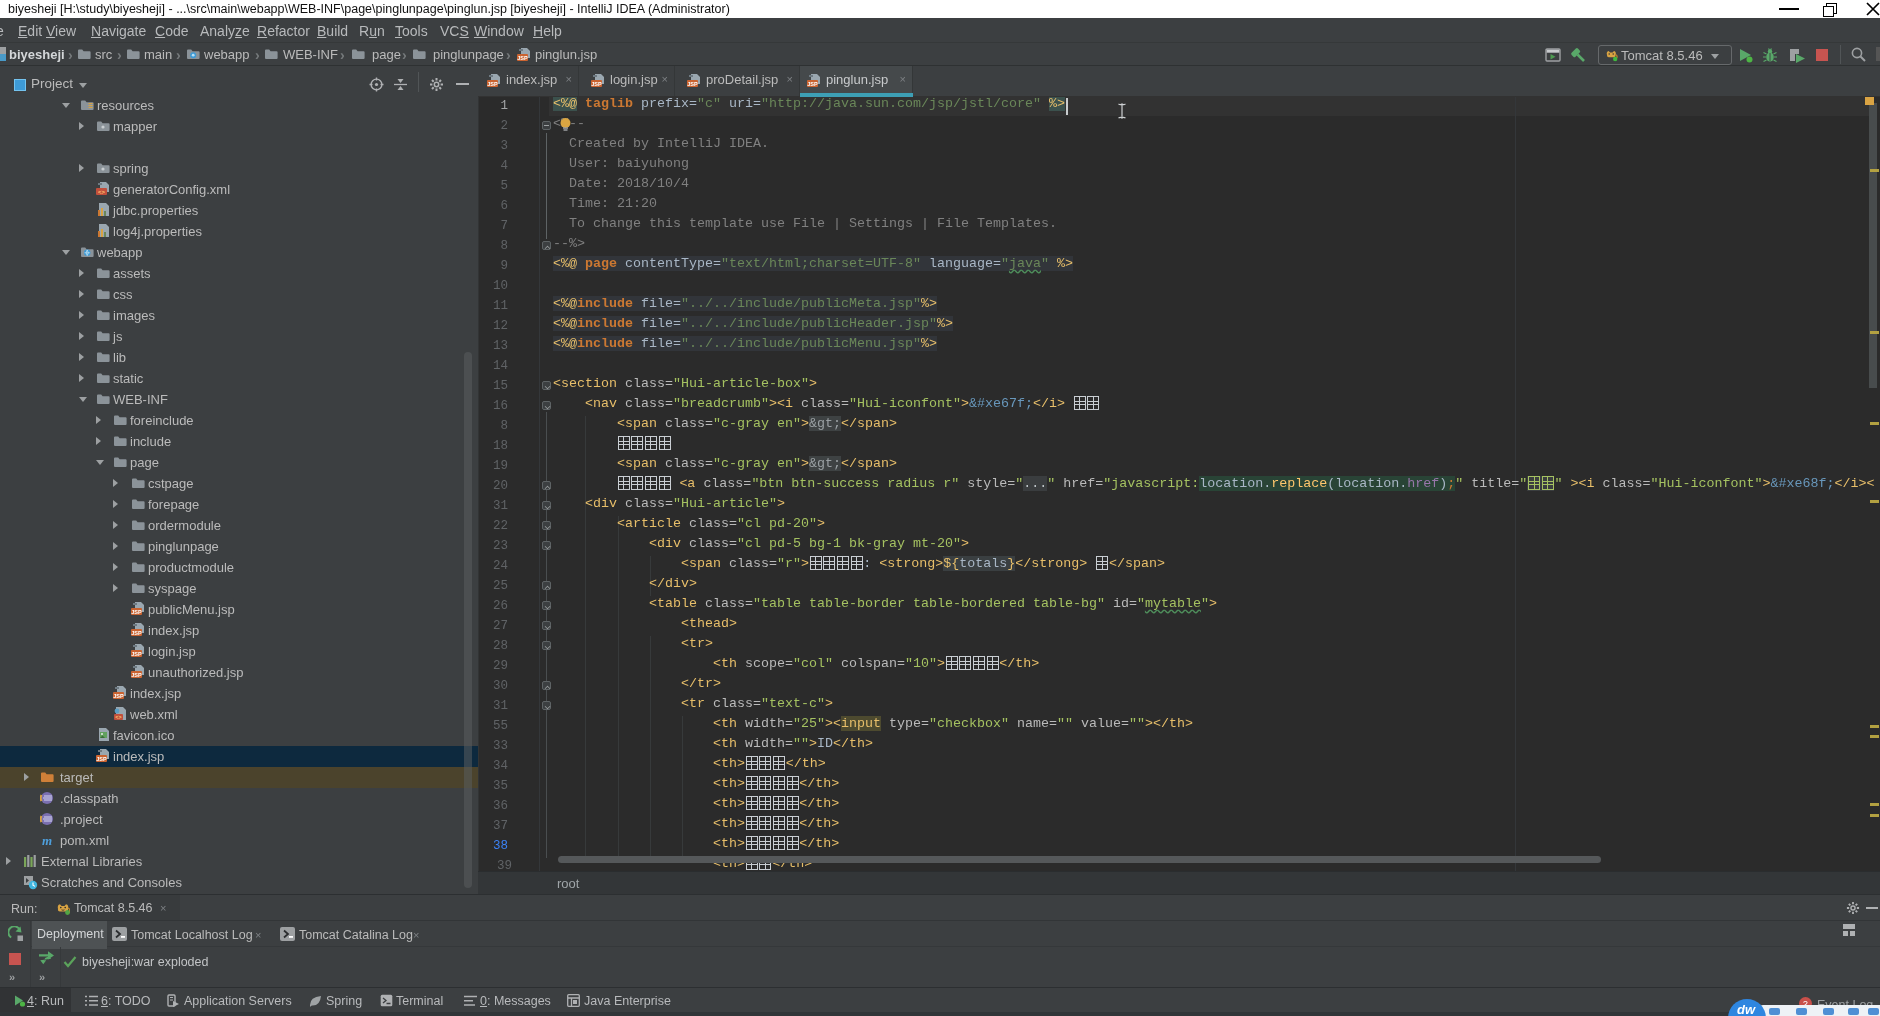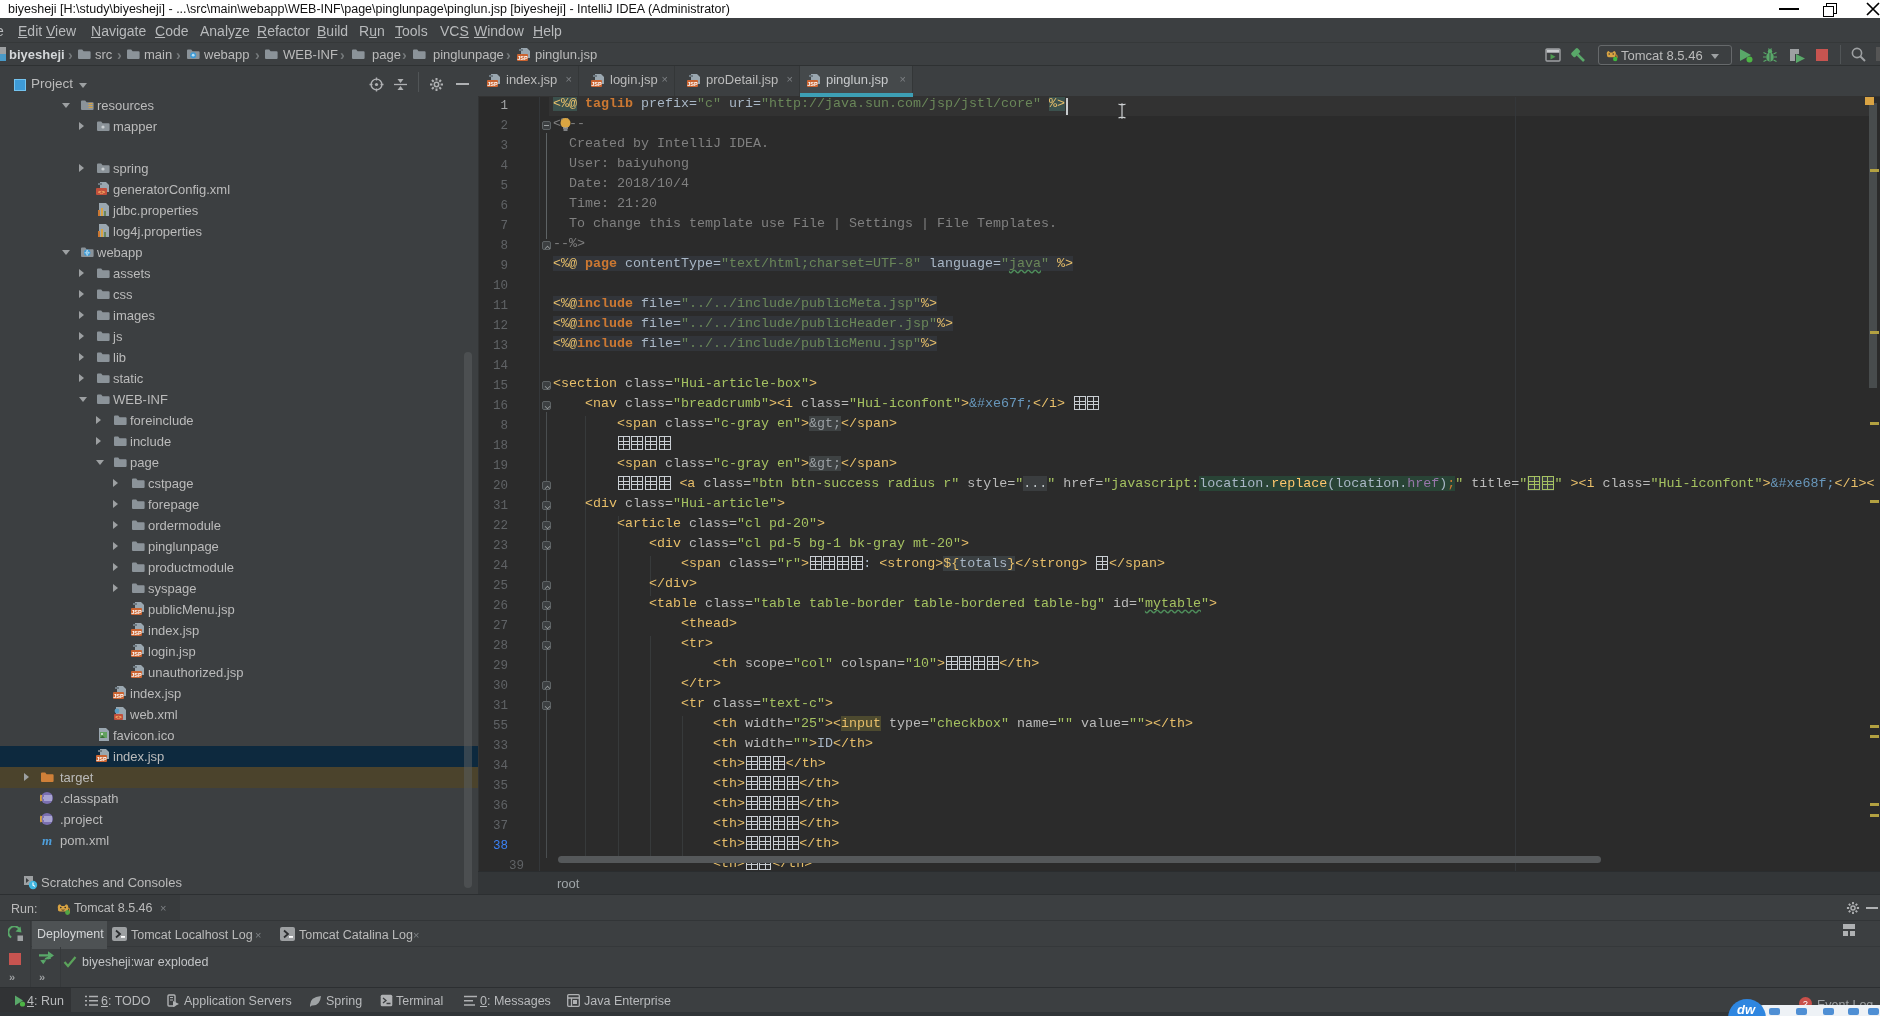--- a/index.html
+++ b/index.html
@@ -576,20 +576,34 @@
       </div>
       <div class="lb" style="left:60px">.project</div>
     </div>
     <div class="row" style="top:733px;">
       <div class="ab" style="left:40px;top:3px">
         <svg width="14" height="14" viewBox="0 0 14 14">
           <text x="7" y="12" font-size="13" font-family="Liberation Serif" font-style="italic" font-weight="bold" fill="#4e9fdc" text-anchor="middle">m</text>
         </svg>
       </div>
       <div class="lb" style="left:60px">pom.xml</div>
+    </div>
+    <div class="row" style="top:754px;">
+      <div class="arr r" style="left:6px"></div>
+      <div class="ab" style="left:23px;top:3px">
+        <svg width="14" height="14" viewBox="0 0 14 14">
+          <g>
+            <rect x="1" y="3" width="2.2" height="10" fill="#7ba659"></rect>
+            <rect x="4.2" y="1" width="2.2" height="12" fill="#9da0a2"></rect>
+            <rect x="7.4" y="3" width="2.2" height="10" fill="#7ba659"></rect>
+            <rect x="10.6" y="1" width="2.2" height="12" fill="#9da0a2"></rect>
+          </g>
+        </svg>
+      </div>
+      <div class="lb" style="left:41px">External Libraries</div>
     </div>
     <div class="row" style="top:775px;">
       <div class="ab" style="left:23px;top:3px">
         <svg width="15" height="15" viewBox="0 0 15 15">
           <path d="M1 1 h9 v9 h-9 Z" fill="#9da0a2"></path>
           <path d="M3 3 l3 2.5 L3 8 Z" fill="#3c3f41"></path>
           <circle cx="10" cy="10" r="4.2" fill="#40b6e0"></circle>
           <path d="M10 7.5 v2.7 l2 1.2" stroke="#fff" stroke-width="1.1" fill="none"></path>
         </svg>
       </div>
@@ -636,21 +650,21 @@
     <div class="num" style="left:0px;top:562px;color:#606366">29</div>
     <div class="num" style="left:0px;top:582px;color:#606366">30</div>
     <div class="num" style="left:0px;top:602px;color:#606366">31</div>
     <div class="num" style="left:0px;top:622px;color:#606366">55</div>
     <div class="num" style="left:0px;top:642px;color:#606366">33</div>
     <div class="num" style="left:0px;top:662px;color:#606366">34</div>
     <div class="num" style="left:0px;top:682px;color:#606366">35</div>
     <div class="num" style="left:0px;top:702px;color:#606366">36</div>
     <div class="num" style="left:0px;top:722px;color:#606366">37</div>
     <div class="num" style="left:0px;top:742px;color:#3b82f6">38</div>
-    <div class="num" style="left:16px;top:762px;color:#606366">39</div>
+    <div class="num" style="left:4px;top:762px;color:#606366">39</div>
     <div class="ab" style="left:60px;top:0;width:1px;height:774px;background:#34373a"></div>
     <div class="ab" style="left:67px;top:36px;width:1px;height:106px;background:#5e6365"></div>
     <div class="ab" style="left:67px;top:315px;width:1px;height:446px;background:#4a4e50"></div>
     <div class="fold m" style="left:63px;top:24px"></div>
     <div class="fold e" style="left:63px;top:144px"></div>
     <div class="fold" style="left:63px;top:284px"></div>
     <div class="fold" style="left:63px;top:304px"></div>
     <div class="fold e" style="left:63px;top:384px"></div>
     <div class="fold" style="left:63px;top:404px"></div>
     <div class="fold" style="left:63px;top:424px"></div>

